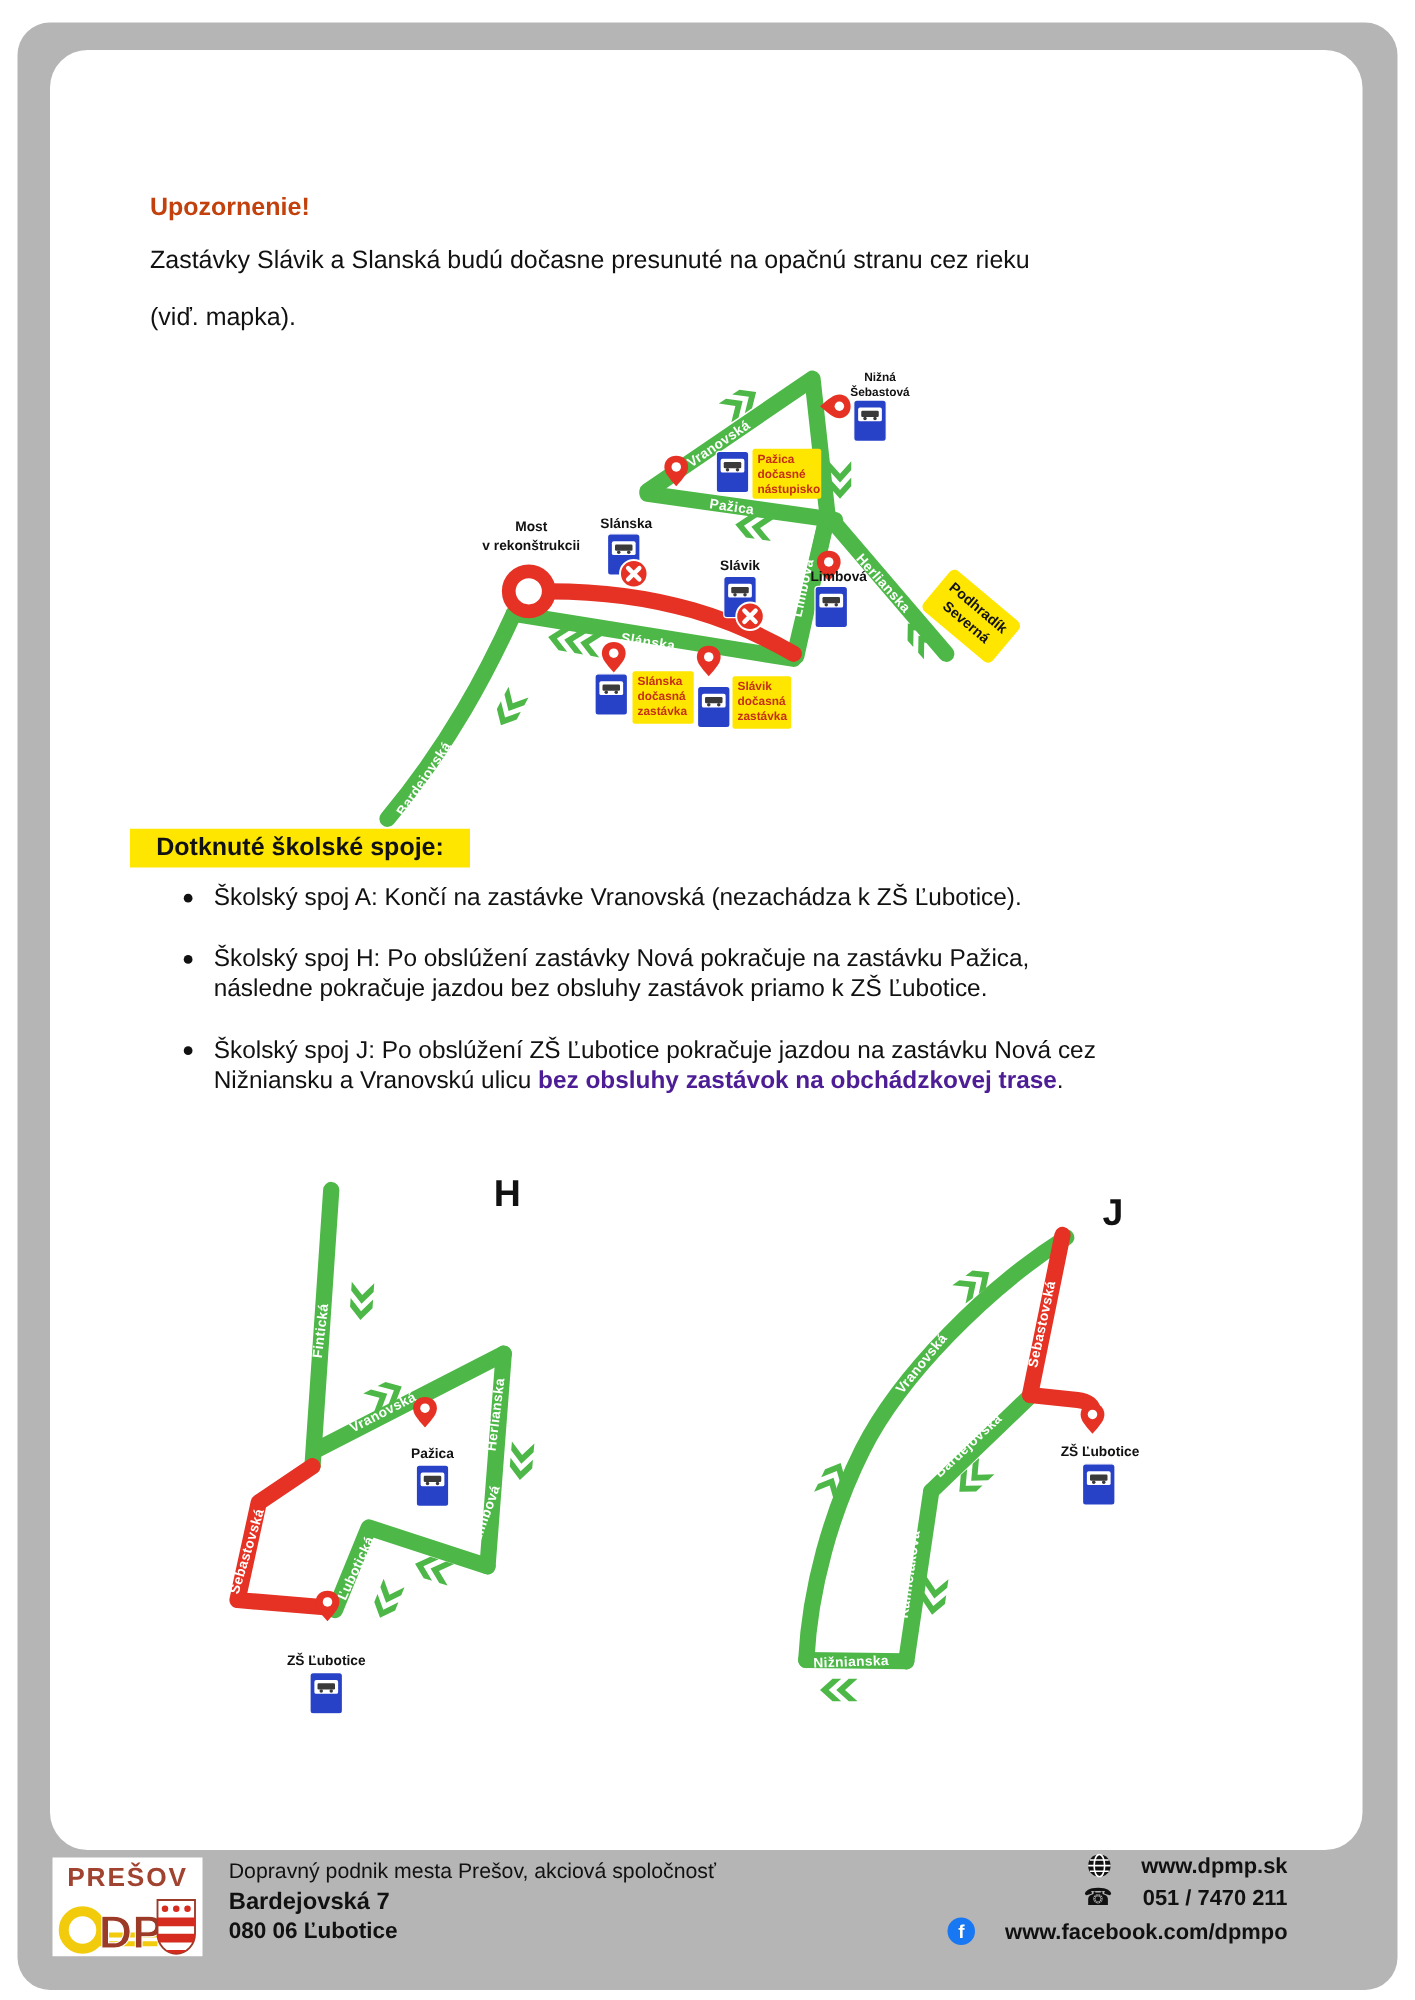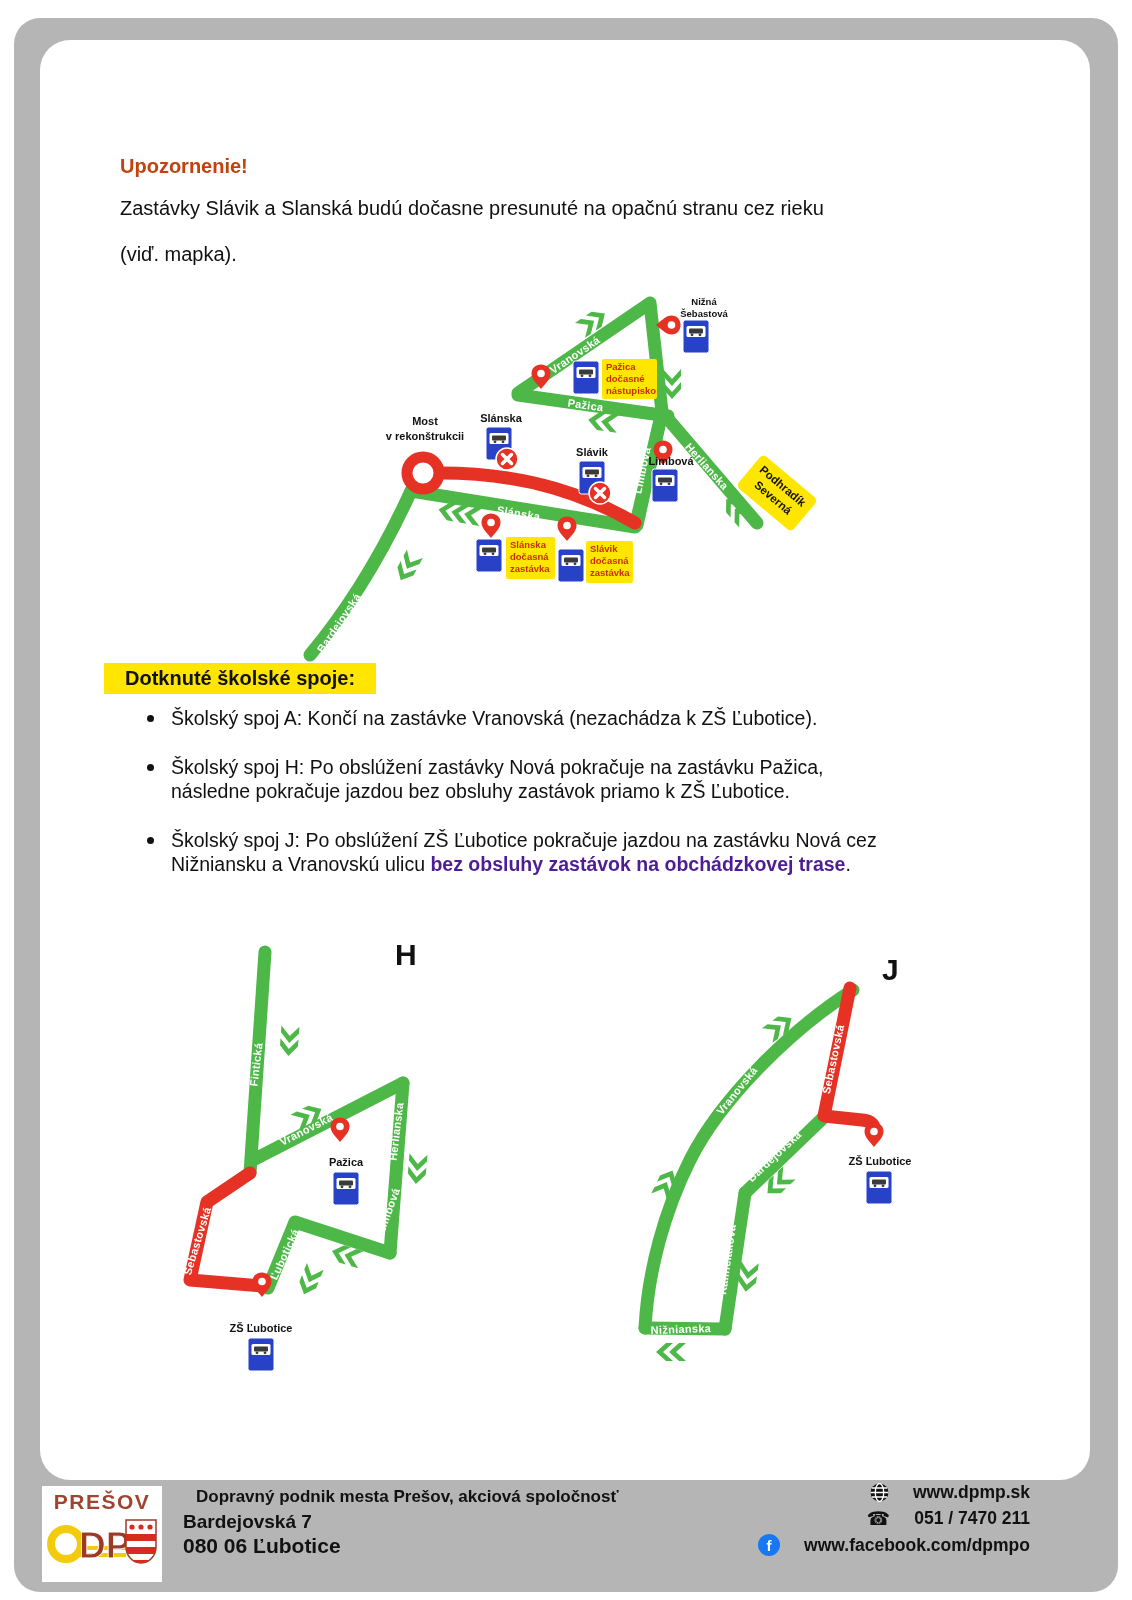--- a/index.html
+++ b/index.html
@@ -24,24 +24,24 @@
   .redbold{color:#4c1d95;font-weight:bold}
   svg text{font-family:"Liberation Sans",sans-serif}
   .street{font-size:11px;font-weight:bold;fill:#ffffff;letter-spacing:.3px}
   .stopname{font-size:11px;font-weight:bold;fill:#111;text-anchor:middle}
   .smallname{font-size:9.5px;font-weight:bold;fill:#111;text-anchor:middle}
   .templbl{font-size:9.5px;font-weight:bold;fill:#c62f17}
   .maptitle{font-size:30px;font-weight:bold;fill:#111}
   .groute{stroke:#4db848;stroke-width:13;fill:none;stroke-linecap:round;stroke-linejoin:round}
   .rroute{stroke:#e53224;stroke-width:13;fill:none;stroke-linecap:round;stroke-linejoin:round}
   
-  .f-logo{left:42px;top:1486px;width:120px;height:96px;background:#fff}
-  .f-company{left:196px;top:1487px;font-size:17px;font-weight:bold}
+  .f-logo{left:42px;top:1486px;width:120px;height:79px;background:#fff}
+  .f-company{left:183px;top:1487px;font-size:17px;font-weight:normal}
   .f-addr1{left:183px;top:1511px;font-size:19px;font-weight:bold}
-  .f-addr2{left:183px;top:1534px;font-size:21px;font-weight:bold}
+  .f-addr2{left:183px;top:1534px;font-size:18px;font-weight:bold}
   .f-row{right:102px;display:flex;align-items:center;gap:24px;
     font-size:17.5px;font-weight:bold;justify-content:flex-start}
   .f-row1{top:1482px}.f-row2{top:1508px}.f-row3{top:1534px}
   .icon-phone{font-family:"DejaVu Sans",sans-serif;font-size:19px;line-height:19px}
   .fb-circle{width:22px;height:22px;border-radius:50%;background:#1877f2;color:#fff;
     display:flex;align-items:center;justify-content:center;
     font-size:15px;font-weight:bold}
 </style>
 </head>
 <body>

